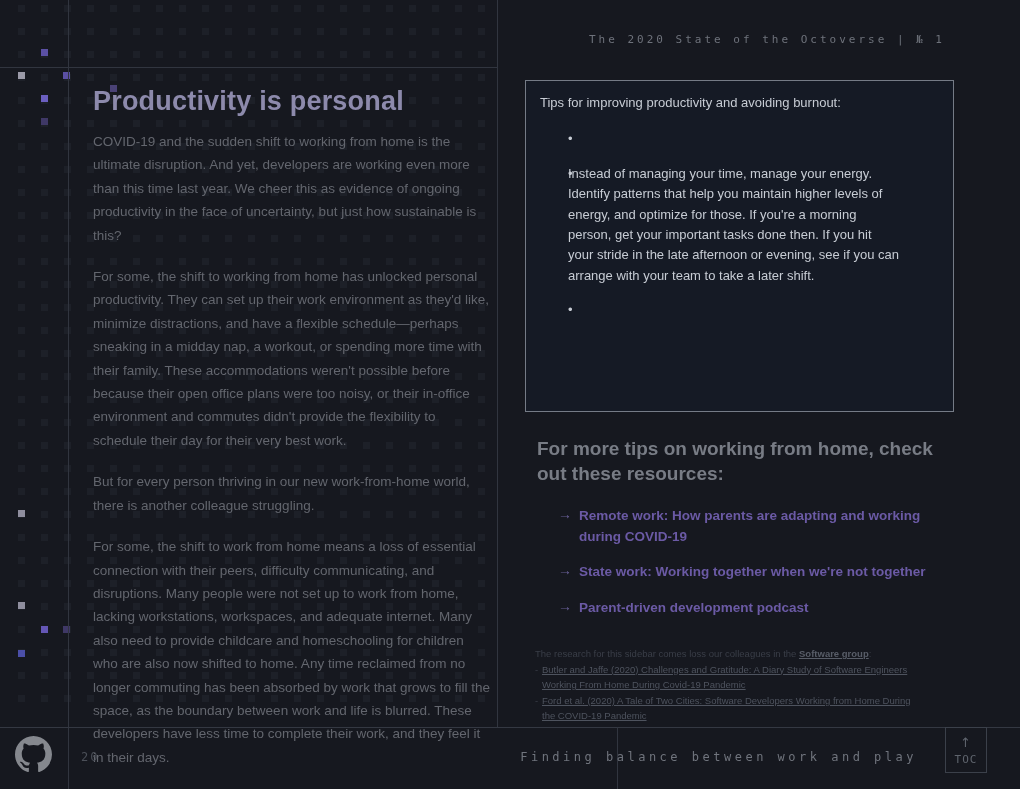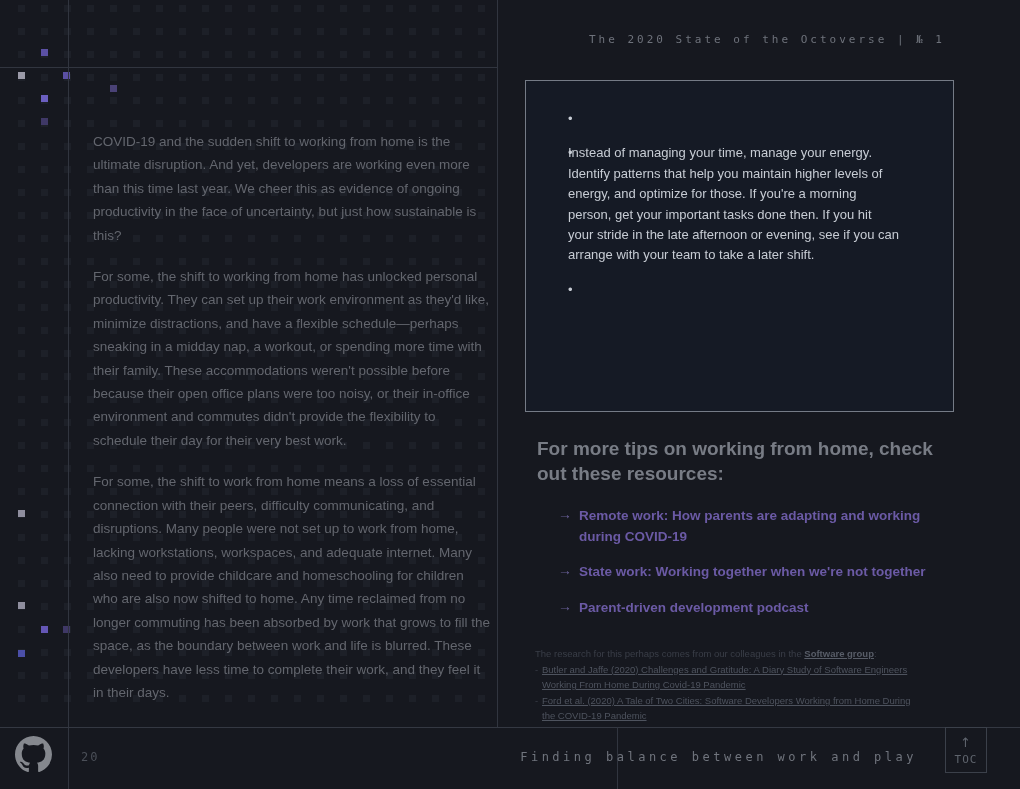--- a/index.html
+++ b/index.html
@@ -752,29 +752,32 @@
       <div class="dot" style="left: 18px; top: 602px; background: rgb(143, 142, 158);"></div>
       <div class="dot" style="left: 41px; top: 626px; background: rgb(100, 86, 181);"></div>
       <div class="dot" style="left: 63px; top: 626px; background: rgb(63, 56, 102);"></div>
       <div class="dot" style="left: 18px; top: 650px; background: rgb(75, 79, 168);"></div>
     </div>
 
   <div class="vrule" style="left:68px; top:0; height:789px;"></div>
   <div class="vrule" style="left:497px; top:0; height:727px;"></div>
   <div class="hrule" style="left:0; top:67px; width:497px;"></div>
 
+  <h1 class="page-title">Productivity is personal</h1>
   <div class="body-copy">
     <p>COVID-19 and the sudden shift to working from home is the ultimate disruption. And yet, developers are working even more than this time last year. We cheer this as evidence of ongoing productivity in the face of uncertainty, but just how sustainable is this?</p>
     <p>For some, the shift to working from home has unlocked personal productivity. They can set up their work environment as they'd like, minimize distractions, and have a flexible schedule—perhaps sneaking in a midday nap, a workout, or spending more time with their family. These accommodations weren't possible before because their open office plans were too noisy, or their in-office environment and commutes didn't provide the flexibility to schedule their day for their very best work.</p>
+    <p>But for every person thriving in our new work-from-home world, there is another colleague struggling.</p>
     <p>For some, the shift to work from home means a loss of essential connection with their peers, difficulty communicating, and disruptions. Many people were not set up to work from home, lacking workstations, workspaces, and adequate internet. Many also need to provide childcare and homeschooling for children who are also now shifted to home. Any time reclaimed from no longer commuting has been absorbed by work that grows to fill the space, as the boundary between work and life is blurred. These developers have less time to complete their work, and they feel it in their days.</p>
   </div>
 
   <div class="doc-header mono">The 2020 State of the Octoverse  |  № 1</div>
 
   <div class="tips-box">
+    <div>Tips for improving productivity and avoiding burnout:</div>
     <ul>
       <li>
         <span class="bullet">•</span>
       </li>
       <li>
         <span class="bullet">•</span>
         <span class="bullet-text">Instead of managing your time, manage your energy. Identify patterns that help you maintain higher levels of energy, and optimize for those. If you're a morning person, get your important tasks done then. If you hit your stride in the late afternoon or evening, see if you can arrange with your team to take a later shift.</span>
       </li>
       <li>
         <span class="bullet">•</span>
@@ -794,21 +797,21 @@
       <span class="txt">State work: Working together when we're not together</span>
     </div>
     <div class="res-link">
       <span class="arrow">→</span>
       <span class="txt">Parent-driven development podcast</span>
     </div>
   </div>
 
   <div class="footnotes">
     <div>
-      <span>The research for this perhaps comes from our colleagues in the </span><span class="fn-link">Software group</span><span>:</span>
+      <span>The research for this sidebar comes loss our colleagues in the </span><span class="fn-link">Software group</span><span>:</span>
     </div>
     <div class="fn-ref">
       <span class="dash">-</span>
       <span class="ref-text">Butler and Jaffe (2020) Challenges and Gratitude: A Diary Study of Software Engineers Working From Home During Covid-19 Pandemic</span>
     </div>
     <div class="fn-ref">
       <span class="dash">-</span>
       <span class="ref-text">Ford et al. (2020) A Tale of Two Cities: Software Developers Working from Home During the COVID-19 Pandemic</span>
     </div>
   </div>

